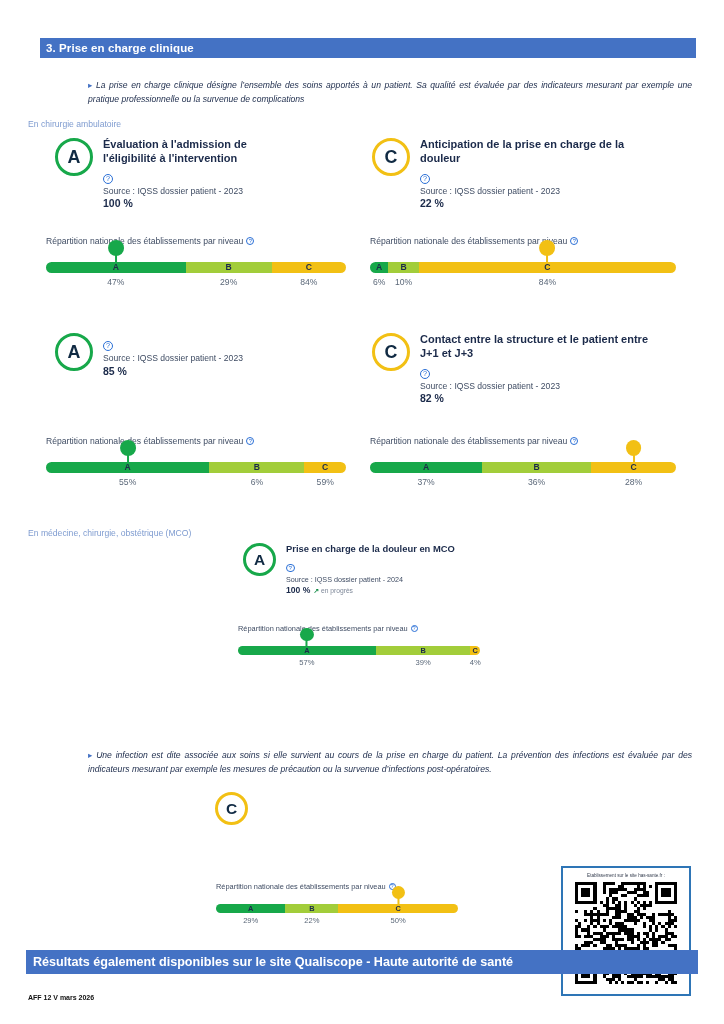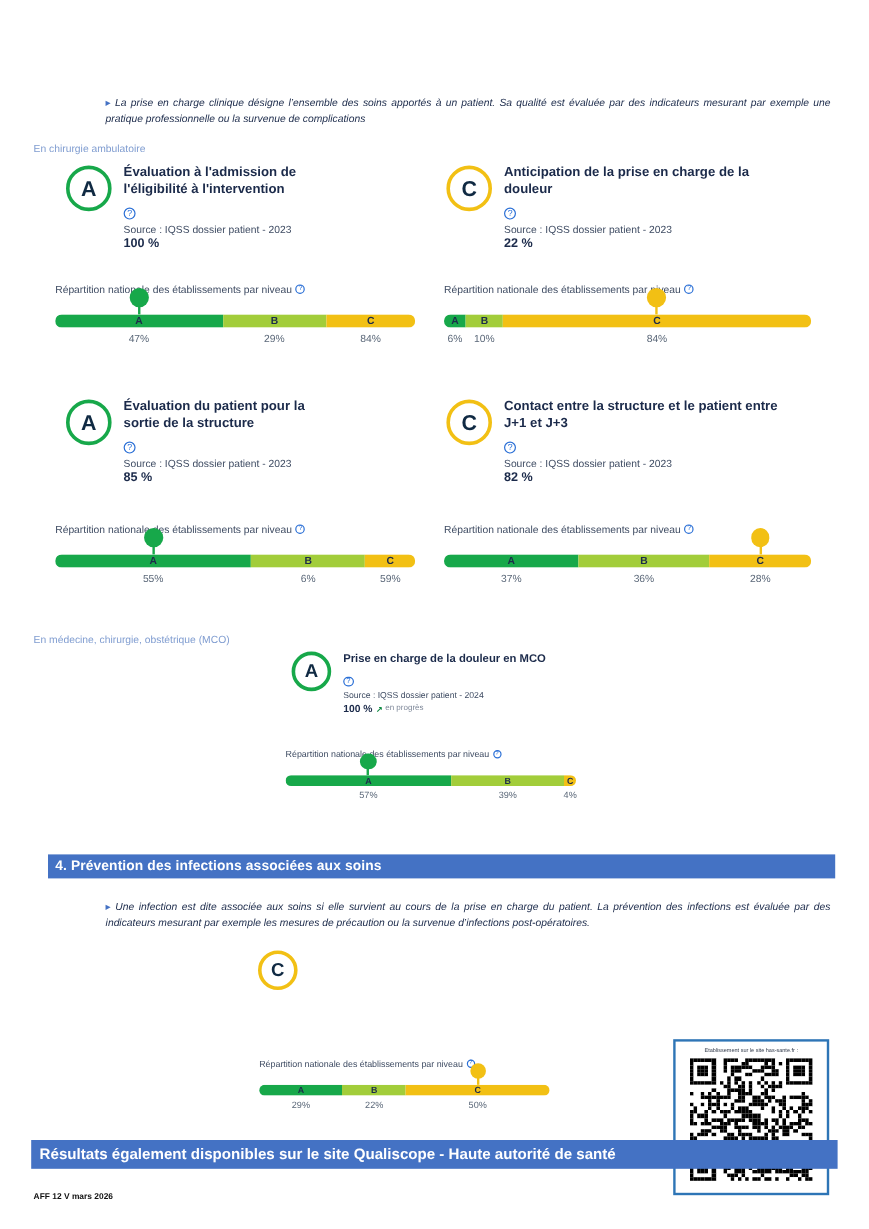--- a/index.html
+++ b/index.html
@@ -126,20 +126,23 @@
   .footer-bar span{color:#fff;font-weight:bold;font-size:12.6px;white-space:nowrap;}
   .doc-ref{
     position:absolute;font-size:7px;font-weight:bold;color:#101010;
   }
 </style>
 </head>
 <body>
 
 <div class="page">
 
+  <div class="section-bar" style="top:38px;">
+    <span class="section-title">3. Prise en charge clinique</span>
+  </div>
 
   <div class="intro" style="left:88px;top:78px;width:604px;">
     <span class="bullet">▸</span>
     <span>La prise en charge clinique désigne l’ensemble des soins apportés à un patient. Sa qualité est évaluée par des indicateurs mesurant par exemple une pratique professionnelle ou la survenue de complications</span>
   </div>
 
   <div class="setting-label" style="left:28px;top:119px;">En chirurgie ambulatoire</div>
 
   <div id="cards-layer">
       <div class="card" style="left: 55px; top: 138px;">
@@ -221,21 +224,20 @@
         <div class="pct-row" style="height: 16.34px; margin-top: 3.85px;">
           <span class="pct" style="font-size: 8.6px; left: 3%;">6%</span>
           <span class="pct" style="font-size: 8.6px; left: 11%;">10%</span>
           <span class="pct" style="font-size: 8.6px; left: 58%;">84%</span>
         </div>
       </div>
       <div class="card" style="left: 55px; top: 333px;">
         <div class="card-top">
           <div class="grade" style="width: 38px; height: 38px; border: 3px solid rgb(23, 168, 74); font-size: 17.86px;">A</div>
           <div class="card-info" style="width: 180px;">
-            <div class="ind-title" style="font-size: 11px; line-height: 1.25;">Évaluation du patient pour la sortie de la structure</div>
             <div style="margin: 1px 0px;"><span class="help" style="width: 10.12px; height: 10.12px; line-height: 8.12px; font-size: 7.2864px;">?</span></div>
             <div class="source" style="font-size: 8.6px; line-height: 1.25;">Source : IQSS dossier patient - 2023</div>
             <div class="valrow" style="margin-top: 1px;">
               <span class="value" style="font-size: 10.5px;">85 %</span>
             </div>
           </div>
         </div>
       </div>
       <div class="dist" style="left: 46px; top: 436px; width: 300px;">
         <div class="dist-label" style="font-size: 8.6px;">
@@ -381,23 +383,20 @@
         <div class="pct-row" style="height: 14.44px; margin-top: 3.15px;">
           <span class="pct" style="font-size: 7.6px; left: 14.3564%;">29%</span>
           <span class="pct" style="font-size: 7.6px; left: 39.604%;">22%</span>
           <span class="pct" style="font-size: 7.6px; left: 75.2475%;">50%</span>
         </div>
       </div>
     </div>
 
   <div class="setting-label" style="left:28px;top:528px;">En médecine, chirurgie, obstétrique (MCO)</div>
 
-  <div class="section-bar" style="top:712px;">
-    <span class="section-title">4. Prévention des infections associées aux soins</span>
-  </div>
 
   <div class="intro" style="left:88px;top:748px;width:604px;">
     <span class="bullet">▸</span>
     <span>Une infection est dite associée aux soins si elle survient au cours de la prise en charge du patient. La prévention des infections est évaluée par des indicateurs mesurant par exemple les mesures de précaution ou la survenue d’infections post-opératoires.</span>
   </div>
 
   <div class="qr-box" style="left:561px;top:866px;width:130px;height:130px;">
     <div class="qr-caption">Etablissement sur le site has-sante.fr :</div>
     <div class="qr-code" id="qr-grid" style="grid-template-columns: repeat(33, 3.1px); grid-template-rows: repeat(33, 3.1px); width: 102.3px; height: 102.3px; margin-top: 4px;">
         <i style="background: rgb(0, 0, 0);"></i>

